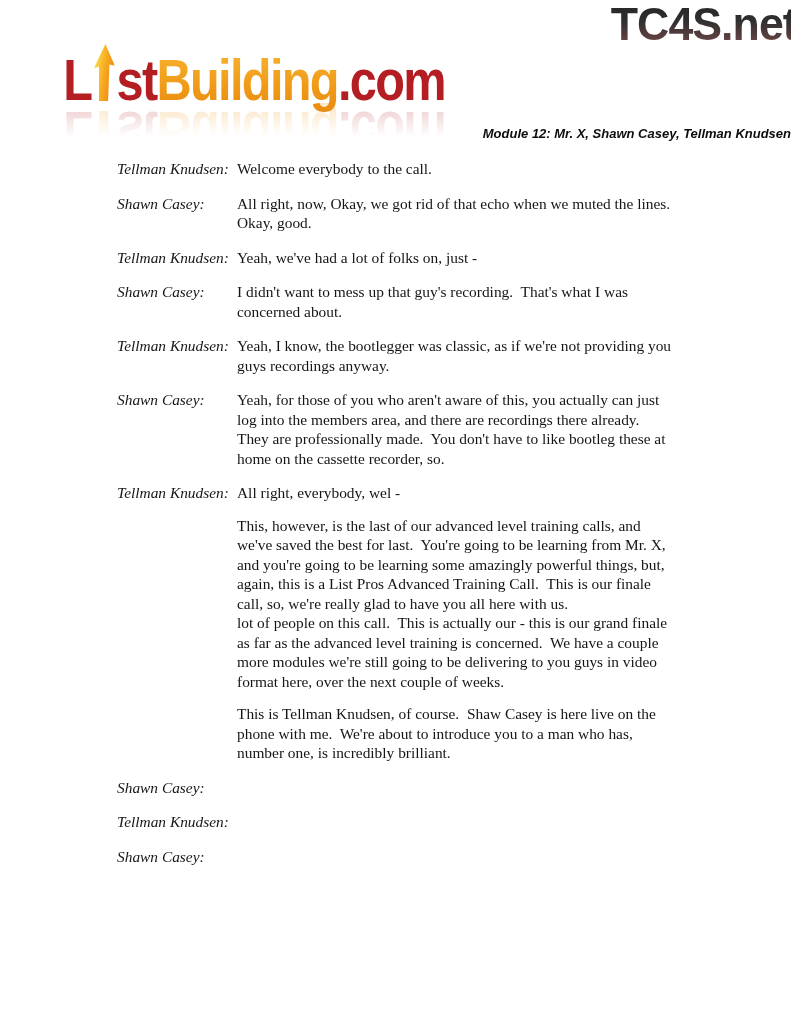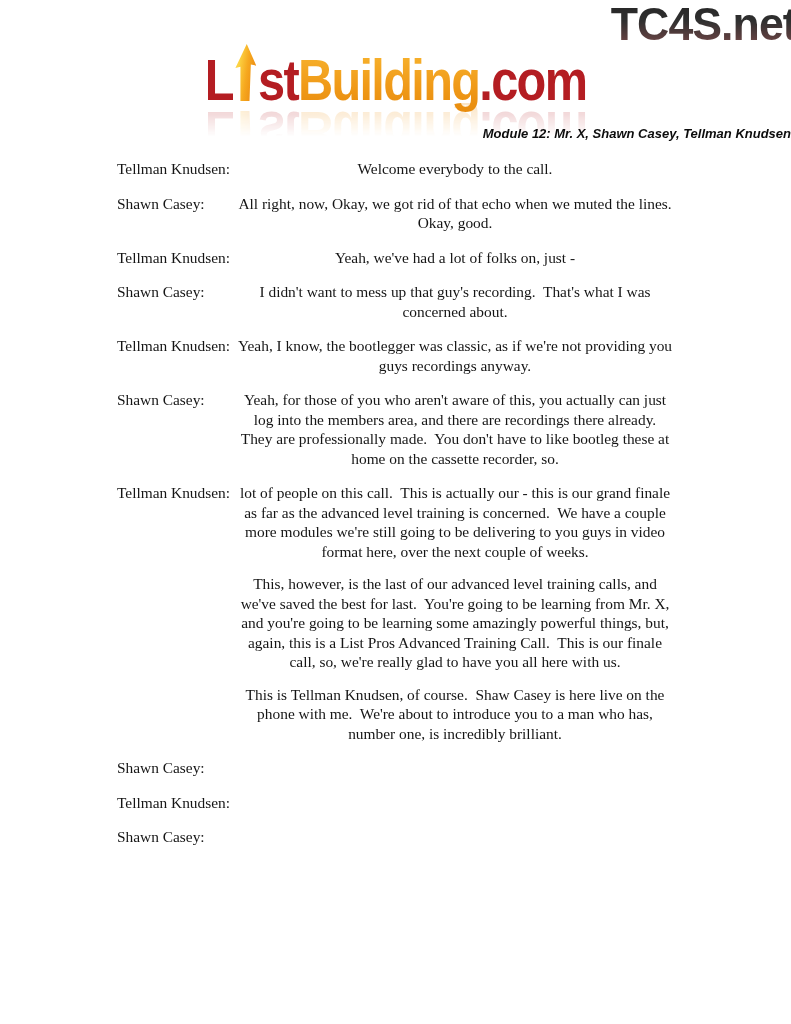--- a/index.html
+++ b/index.html
@@ -13,21 +13,21 @@
   .tc4s {
     position:absolute; top:0px; right:-6px;
     font-family:"Liberation Sans", sans-serif; font-weight:bold;
     font-size:47px; letter-spacing:-1px; line-height:1;
     transform:scaleX(0.95); transform-origin:right top;
     background:linear-gradient(180deg,#242424 0%,#303030 45%,#5c3f3f 80%,#7d5353 100%);
     -webkit-background-clip:text; background-clip:text; color:transparent;
   }
 
   
-  .logo-area { position:absolute; top:44px; left:0; width:100%; text-align:center; }
+  .logo-area { position:absolute; top:44px; left:0; width:100%; }
   .logo-row {
     display:block; white-space:nowrap; line-height:1;
     font-family:"Liberation Sans", sans-serif; font-weight:bold;
     font-size:58px; letter-spacing:-2px;
     transform:scaleX(0.84); transform-origin:center;
   }
   .logo-red { color:#b41d22; }
   .logo-orange {
     background:linear-gradient(180deg,#f8b631 0%,#f09a18 60%,#e88c0e 100%);
     -webkit-background-clip:text; background-clip:text; color:transparent;
@@ -50,22 +50,22 @@
     font-family:"Liberation Sans", sans-serif; font-weight:bold; font-style:italic;
     font-size:13px; color:#0d0d0d;
   }
 
   
   .transcript {
     position:absolute; top:159px; left:117px; width:556px;
     font-size:15.4px; line-height:19.5px;
   }
   .entry { display:flex; margin-bottom:15px; }
-  .speaker { flex:0 0 120px; width:120px; }
-  .dialogue { flex:1;text-align:center; }
+  .speaker { flex:0 0 120px; width:120px; font-style:italic; }
+  .dialogue { flex:1; }
   .para { white-space:pre-wrap; }
   .para.gap { margin-top:13px; }
 
   
   .wm-line { position:relative; margin-top:8px; height:20px; white-space:nowrap; }
   .obscured { display:inline-block; width:301px; overflow:hidden; white-space:nowrap; vertical-align:bottom; }
   .dlsub {
     position:absolute; left:-9px; bottom:2px; z-index:3;
     font-family:"DejaVu Serif", serif; font-weight:bold;
     font-size:40px; line-height:1; letter-spacing:1px;
@@ -156,22 +156,23 @@
     <div class="entry">
       <div class="speaker">Shawn Casey:</div>
       <div class="dialogue">
         <div class="para">Yeah, for those of you who aren't aware of this, you actually can just log into the members area, and there are recordings there already.  They are professionally made.  You don't have to like bootleg these at home on the cassette recorder, so.</div>
       </div>
     </div>
 
     <div class="entry">
       <div class="speaker">Tellman Knudsen:</div>
       <div class="dialogue">
+        <div class="para">All right, everybody, wel -</div>
+        <div class="para gap">This, however, is the last of our advanced level training calls, and we've saved the best for last.  You're going to be learning from Mr. X, and you're going to be learning some amazingly powerful things, but, again, this is a List Pros Advanced Training Call.  This is our finale call, so, we're really glad to have you all here with us.</div>
         <div class="para">lot of people on this call.  This is actually our - this is our grand finale as far as the advanced level training is concerned.  We have a couple more modules we're still going to be delivering to you guys in video format here, over the next couple of weeks.</div>
-        <div class="para gap">This, however, is the last of our advanced level training calls, and we've saved the best for last.  You're going to be learning from Mr. X, and you're going to be learning some amazingly powerful things, but, again, this is a List Pros Advanced Training Call.  This is our finale call, so, we're really glad to have you all here with us.</div>
         <div class="para gap">This is Tellman Knudsen, of course.  Shaw Casey is here live on the phone with me.  We're about to introduce you to a man who has, number one, is incredibly brilliant.</div>
       </div>
     </div>
 
     <div class="entry">
       <div class="speaker">Shawn Casey:</div>
     </div>
 
     <div class="entry">
       <div class="speaker">Tellman Knudsen:</div>

